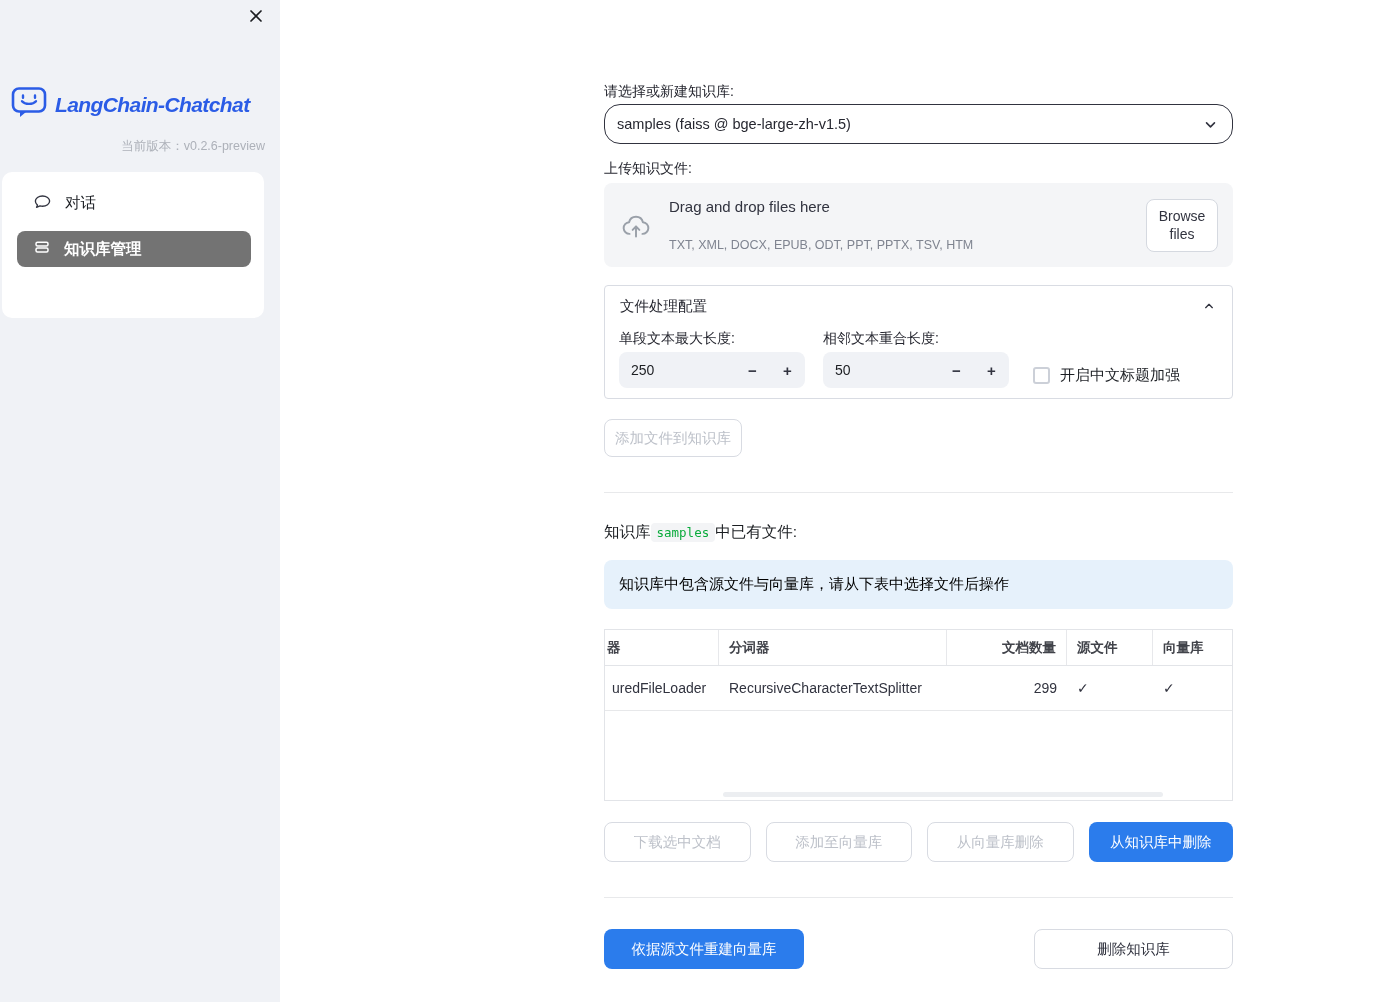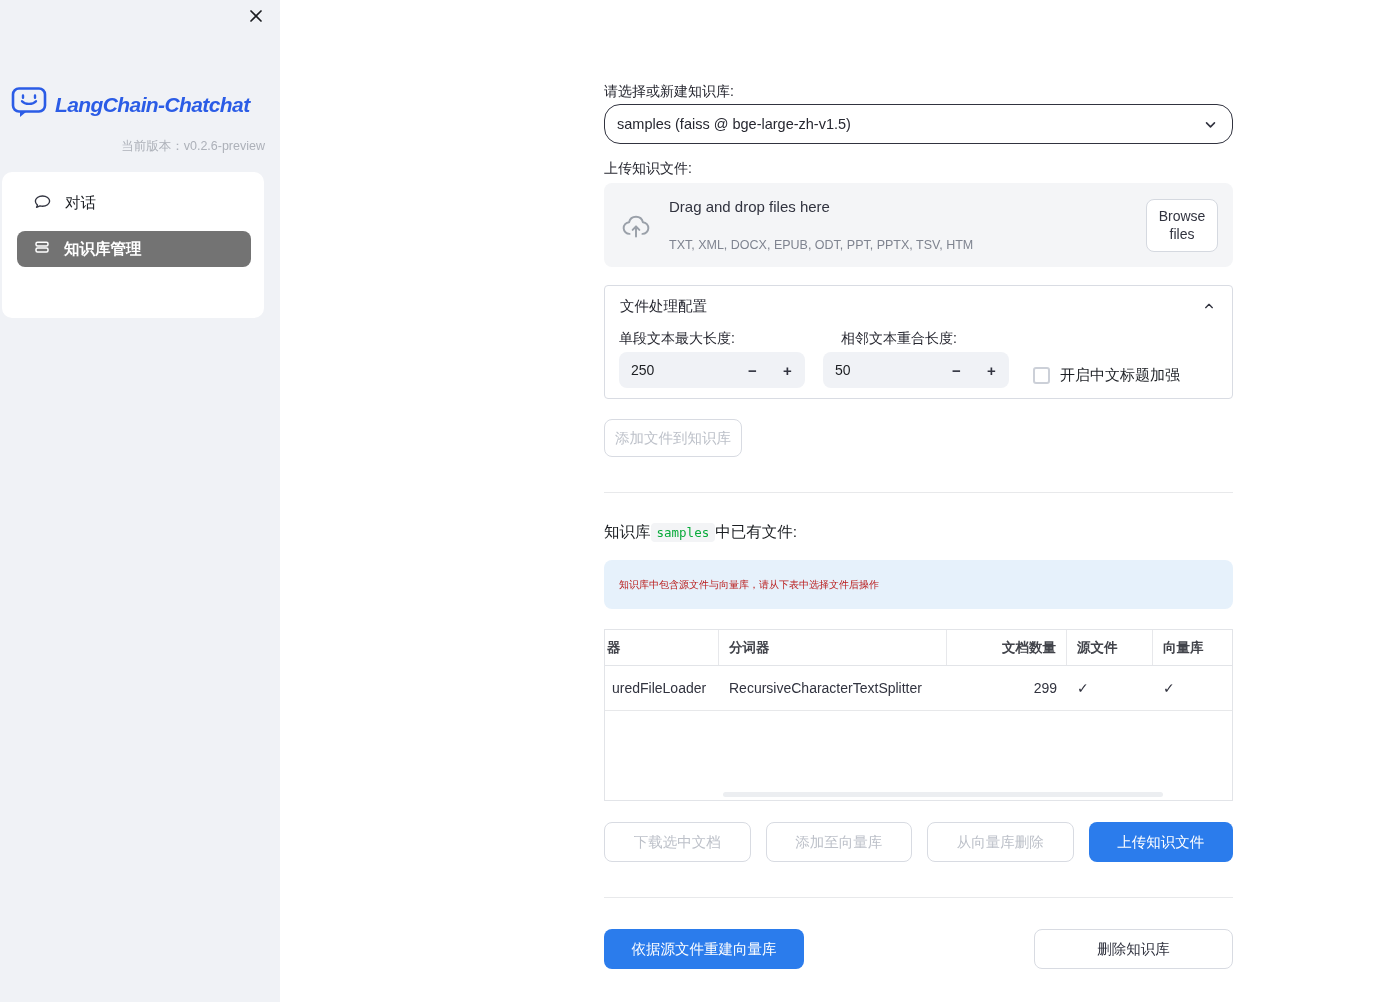--- a/index.html
+++ b/index.html
@@ -40,21 +40,21 @@
     font-size:14px; color:#31333f; display:flex; align-items:center; justify-content:center;
     text-align:center; line-height:18px; padding:0 8px; cursor:pointer; }
   
   .expander { position:absolute; top:285px; left:0; right:0; height:114px; background:#fff;
     border:1px solid #d9dce3; border-radius:4px; }
   .exp-header { position:absolute; top:0; left:0; right:0; height:40px; display:flex; align-items:center;
     padding:0 15px; font-size:14.5px; color:#262730; cursor:pointer; }
   .exp-header .chev { margin-left:auto; display:flex; }
   .num-label { position:absolute; top:44px; font-size:14px; color:#262730; }
   .num-label.l1 { left:14px; }
-  .num-label.l2 { left:236px;text-align:right; }
+  .num-label.l2 { left:218px;text-align:right; }
   .num-input { position:absolute; top:66px; height:36px; width:186px; background:#f0f2f6; border-radius:8px;
     display:flex; align-items:center; overflow:hidden; }
   .num-input.n1 { left:14px; }
   .num-input.n2 { left:218px; }
   .num-value { flex:1; padding-left:12px; font-size:14px; color:#1c1e22; }
   .step-btn { width:35px; height:100%; display:flex; align-items:center; justify-content:center;
     font-size:15px; color:#31333f; cursor:pointer; font-weight:700; }
   .checkbox-row { position:absolute; left:428px; top:72px; display:flex; align-items:center; gap:10px; cursor:pointer;margin-top:8px; }
   .checkbox { width:17px; height:17px; background:#fff; border:2px solid #ccd0d8; border-radius:3px; }
   .checkbox-label { font-size:15px; color:#1d2025; }
@@ -64,21 +64,21 @@
   .btn.ghost { background:#fff; border:1px solid #d8dbe2; color:#31333f; }
   .btn.primary { background:#2b7cec; border:none; color:#fff; }
   .add-btn { position:absolute; top:419px; left:0; width:138px; height:38px; }
   .divider { position:absolute; left:0; right:0; height:1px; background:#e8e9eb; }
   .div1 { top:492px; } .div2 { top:897px; }
   .kbline { position:absolute; top:522px; left:0; display:flex; align-items:center; 
     font-size:15.5px; color:#1b1e22; }
   .code { font-family:"DejaVu Sans Mono","Liberation Mono",monospace; font-size:12.5px; color:#09ab3b;
     background:#f3f4f6; padding:2px 6px; border-radius:4px; }
   .info-box { position:absolute; top:560px; left:0; right:0; height:49px; background:#e6f1fb; border-radius:8px;
-    display:flex; align-items:center; padding:4px 15px; font-size:10px; color:#b91c1c; }
+    display:flex; align-items:center; padding:4px 15px; font-size:15px; color:#000000; }
   
   .table { position:absolute; top:629px; left:0; right:0; height:172px; background:#fff;
     border:1px solid #e2e4e8; }
   .thead { display:flex; height:36px; border-bottom:1px solid #e2e4e8; }
   .th { display:flex; align-items:center; padding:0 10px; font-size:13.5px; font-weight:700; color:#41434a;
     border-right:1px solid #e7e8eb; overflow:hidden; white-space:nowrap; }
   .th:last-child { border-right:none; }
   .trow { display:flex; height:45px; align-items:center; border-bottom:1px solid #e7e8ea;
     font-size:14px; color:#31333f; }
   .td { padding:0 10px; overflow:hidden; white-space:nowrap; }
@@ -237,21 +237,21 @@
       <div class="td c4">✓</div>
       <div class="td c5">✓</div>
     </div>
     <div class="hscroll"></div>
   </div>
 
   <div class="actions">
     <div class="btn ghost-disabled">下载选中文档</div>
     <div class="btn ghost-disabled">添加至向量库</div>
     <div class="btn ghost-disabled">从向量库删除</div>
-    <div class="btn primary">上传知识文件</div>
+    <div class="btn primary">从知识库中删除</div>
   </div>
 
   <div class="divider div2"></div>
 
   <div class="btn primary footer-rebuild">依据源文件重建向量库</div>
   <div class="btn ghost footer-delete">删除知识库</div>
 
 </div>
 
 </body></html>

